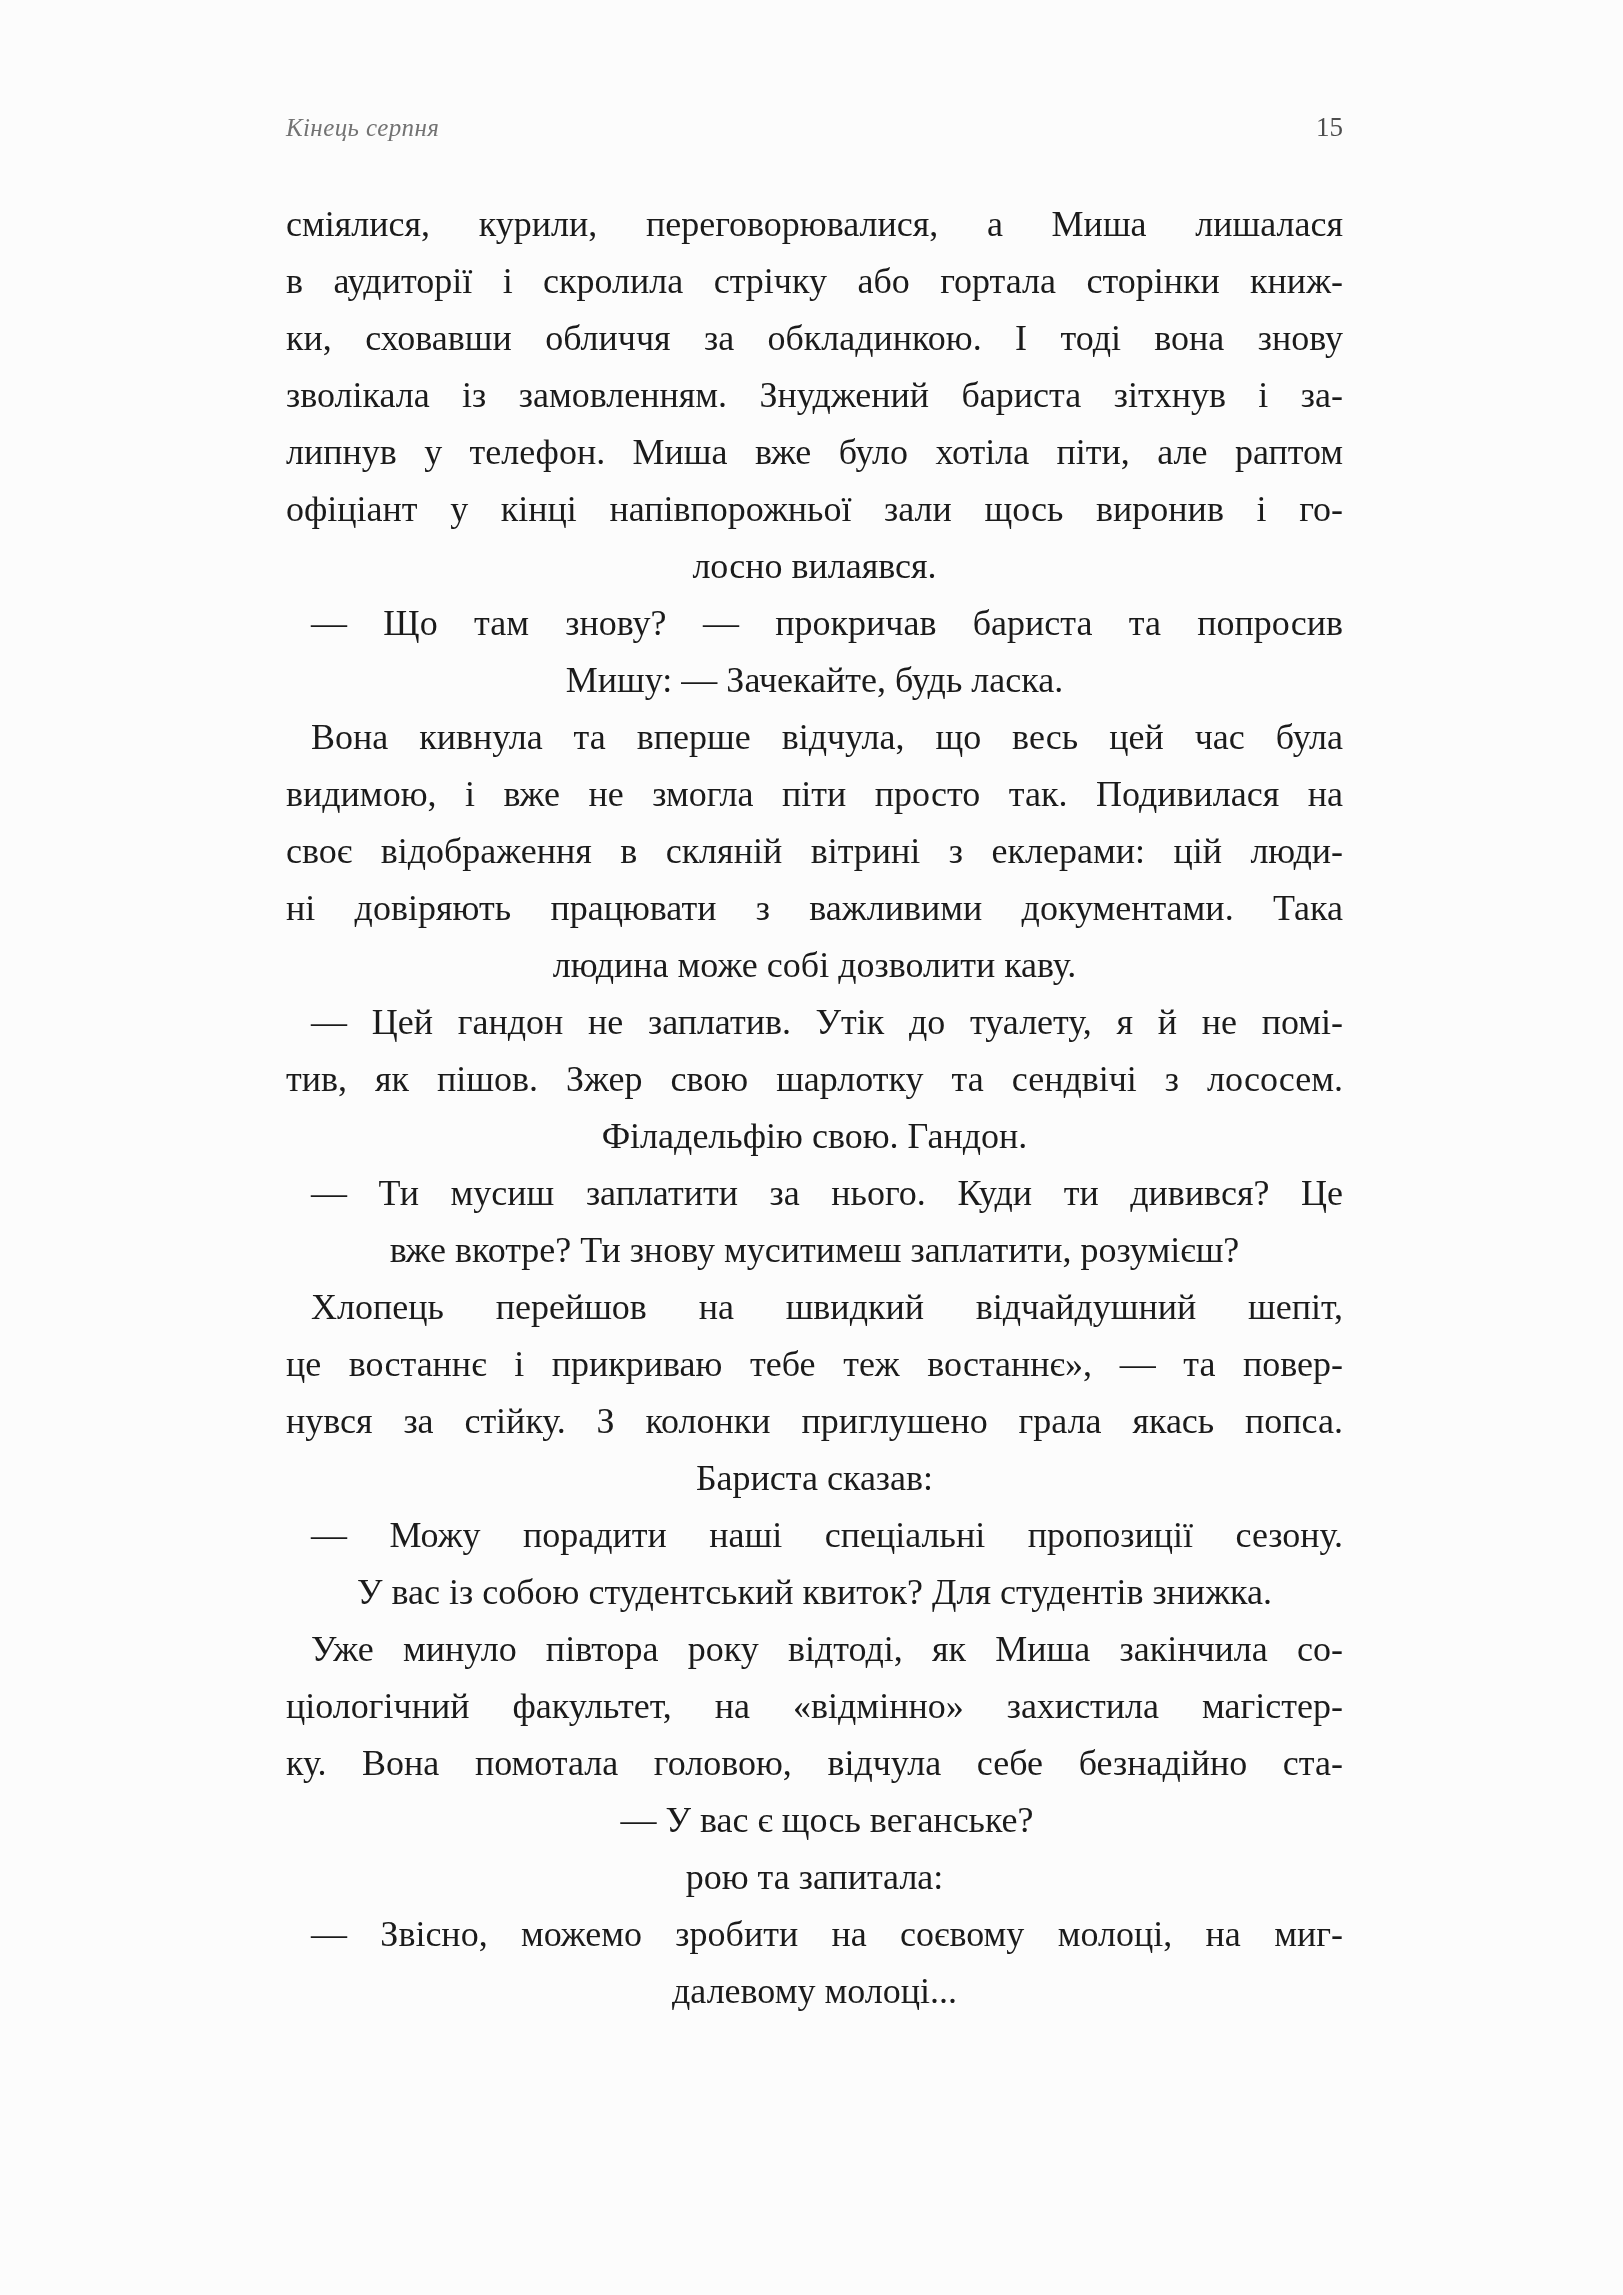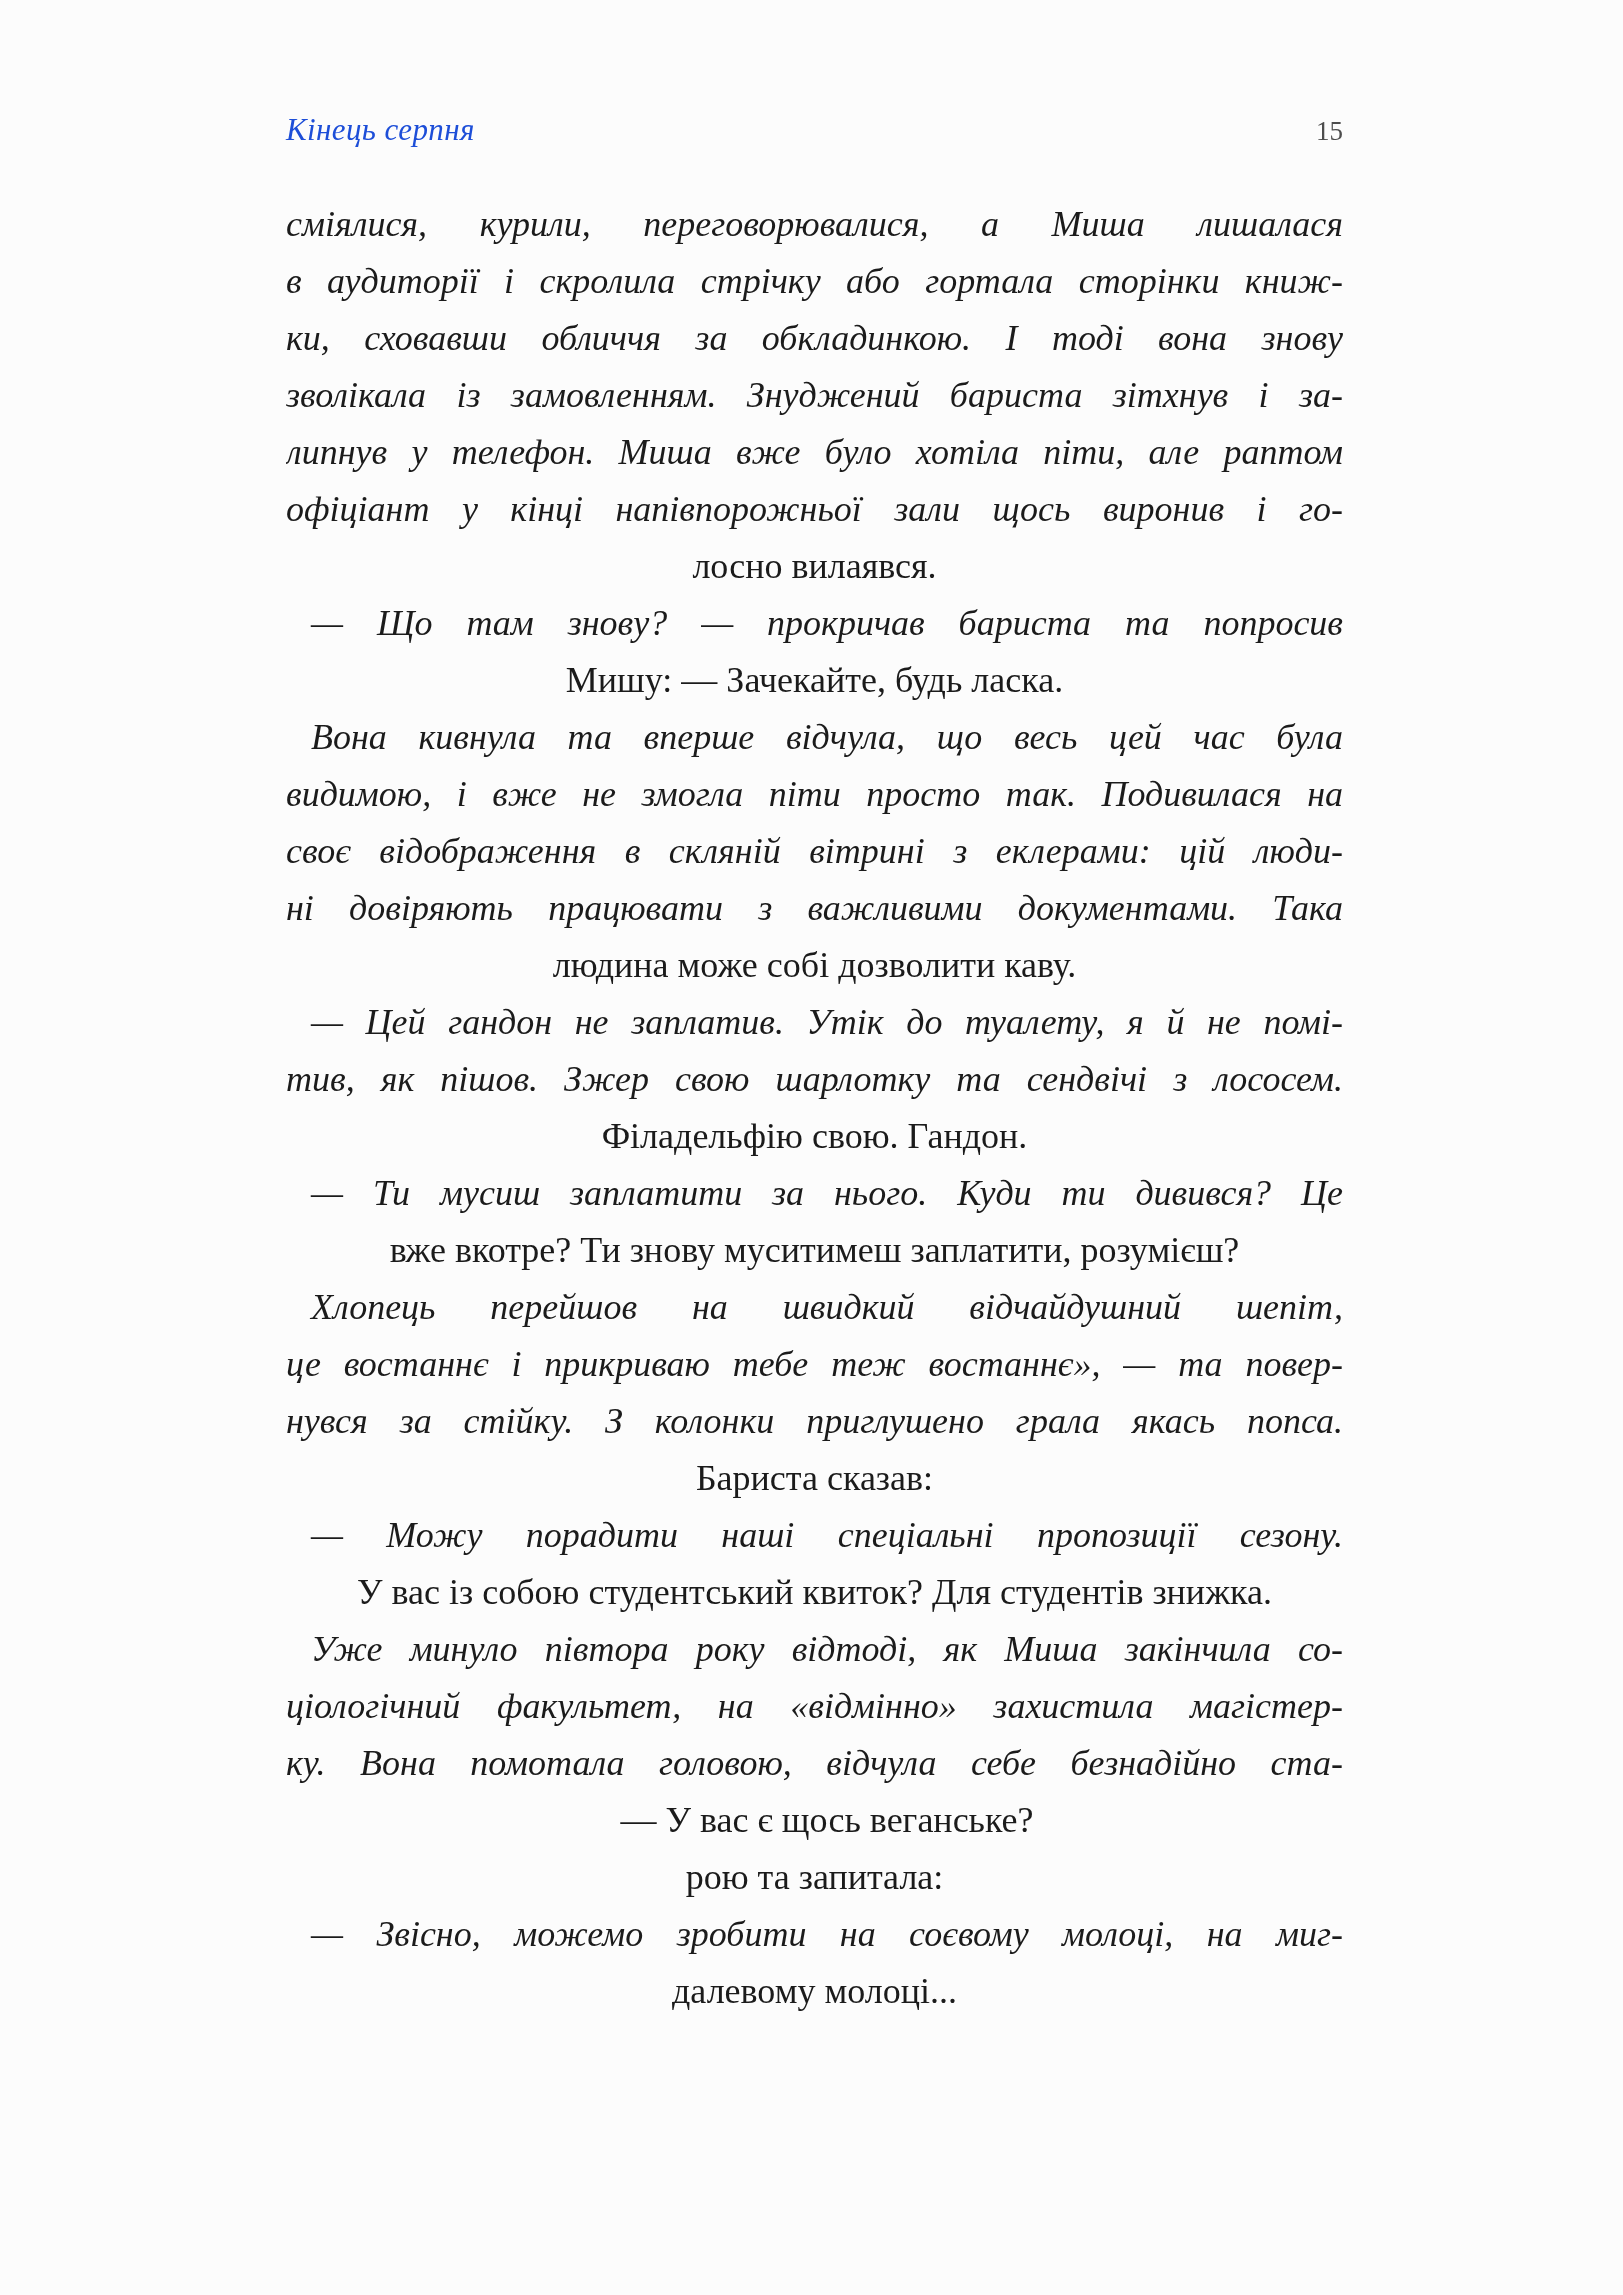--- a/index.html
+++ b/index.html
@@ -20,22 +20,22 @@
     left: 286px;
     top: 112px;
     width: 1057px;
     height: 41px;
     display: flex;
     justify-content: space-between;
     align-items: baseline;
   }
   .running-title {
     font-style: italic;
-    font-size: 31px;
-    color: #1d4ed8;
+    font-size: 25px;
+    color: #737373;
     letter-spacing: 0.4px;
   }
   .page-number {
     font-style: normal;
     font-size: 27px;
     color: #4d4d4d;
   }
   .body-text {
     position: absolute;
     left: 286px;
@@ -46,21 +46,20 @@
   }
   .line {
     height: 57px;
     line-height: 57px;
     overflow: hidden;
     text-align: center;
   }
   .line.fill {
     text-align: justify;
     text-align-last: justify;
-    font-style: italic;
   }
   .line.indent {
     padding-left: 25px;
   }
 </style>
 </head>
 <body>
 
 <div class="page">
   <div class="header-row">

